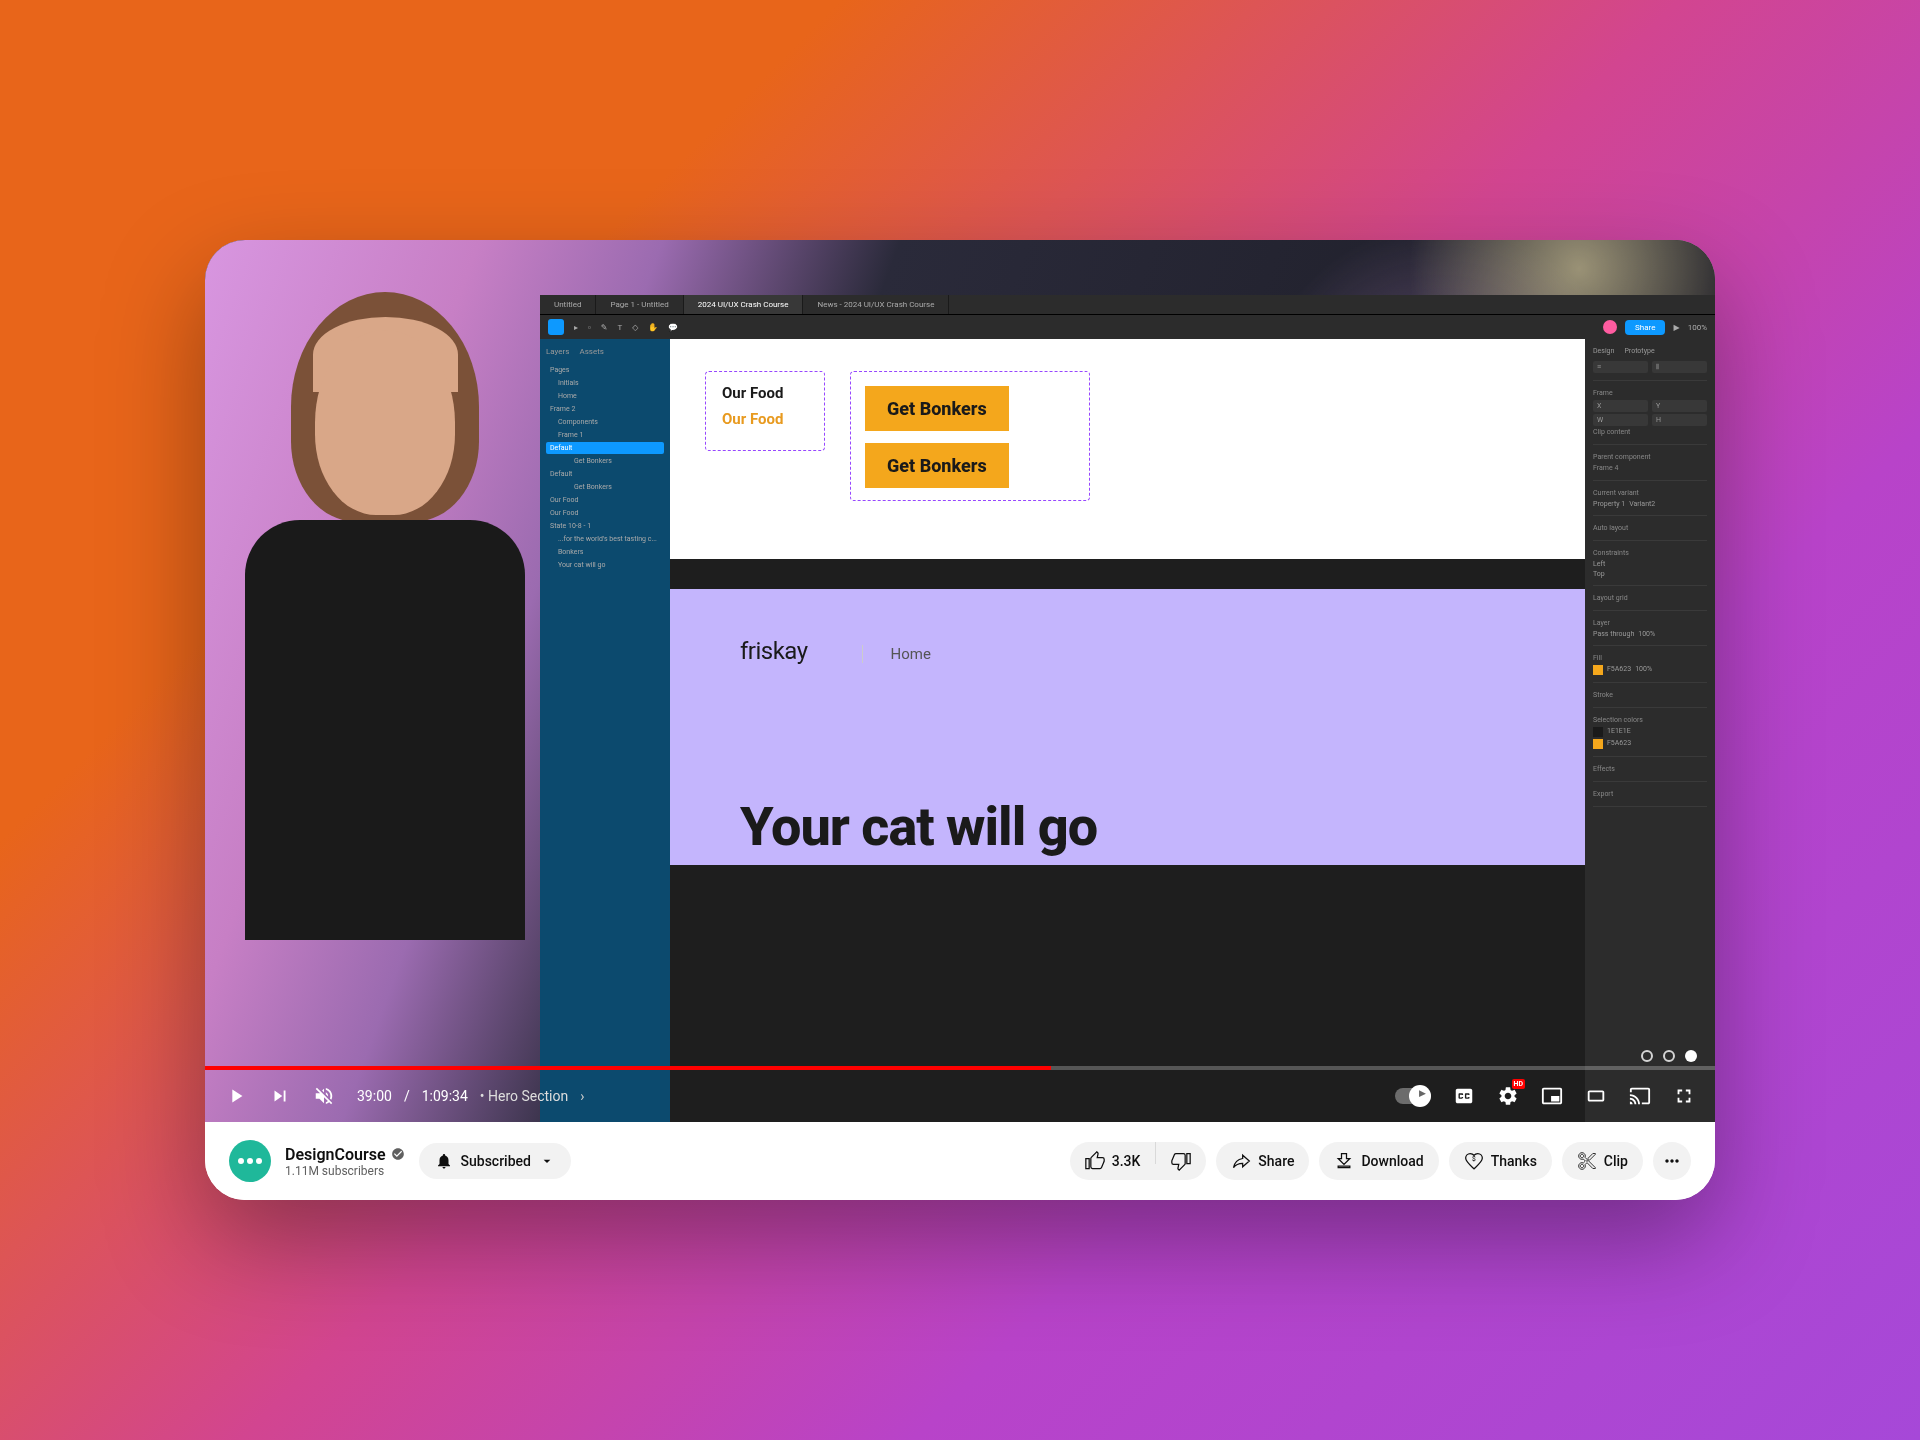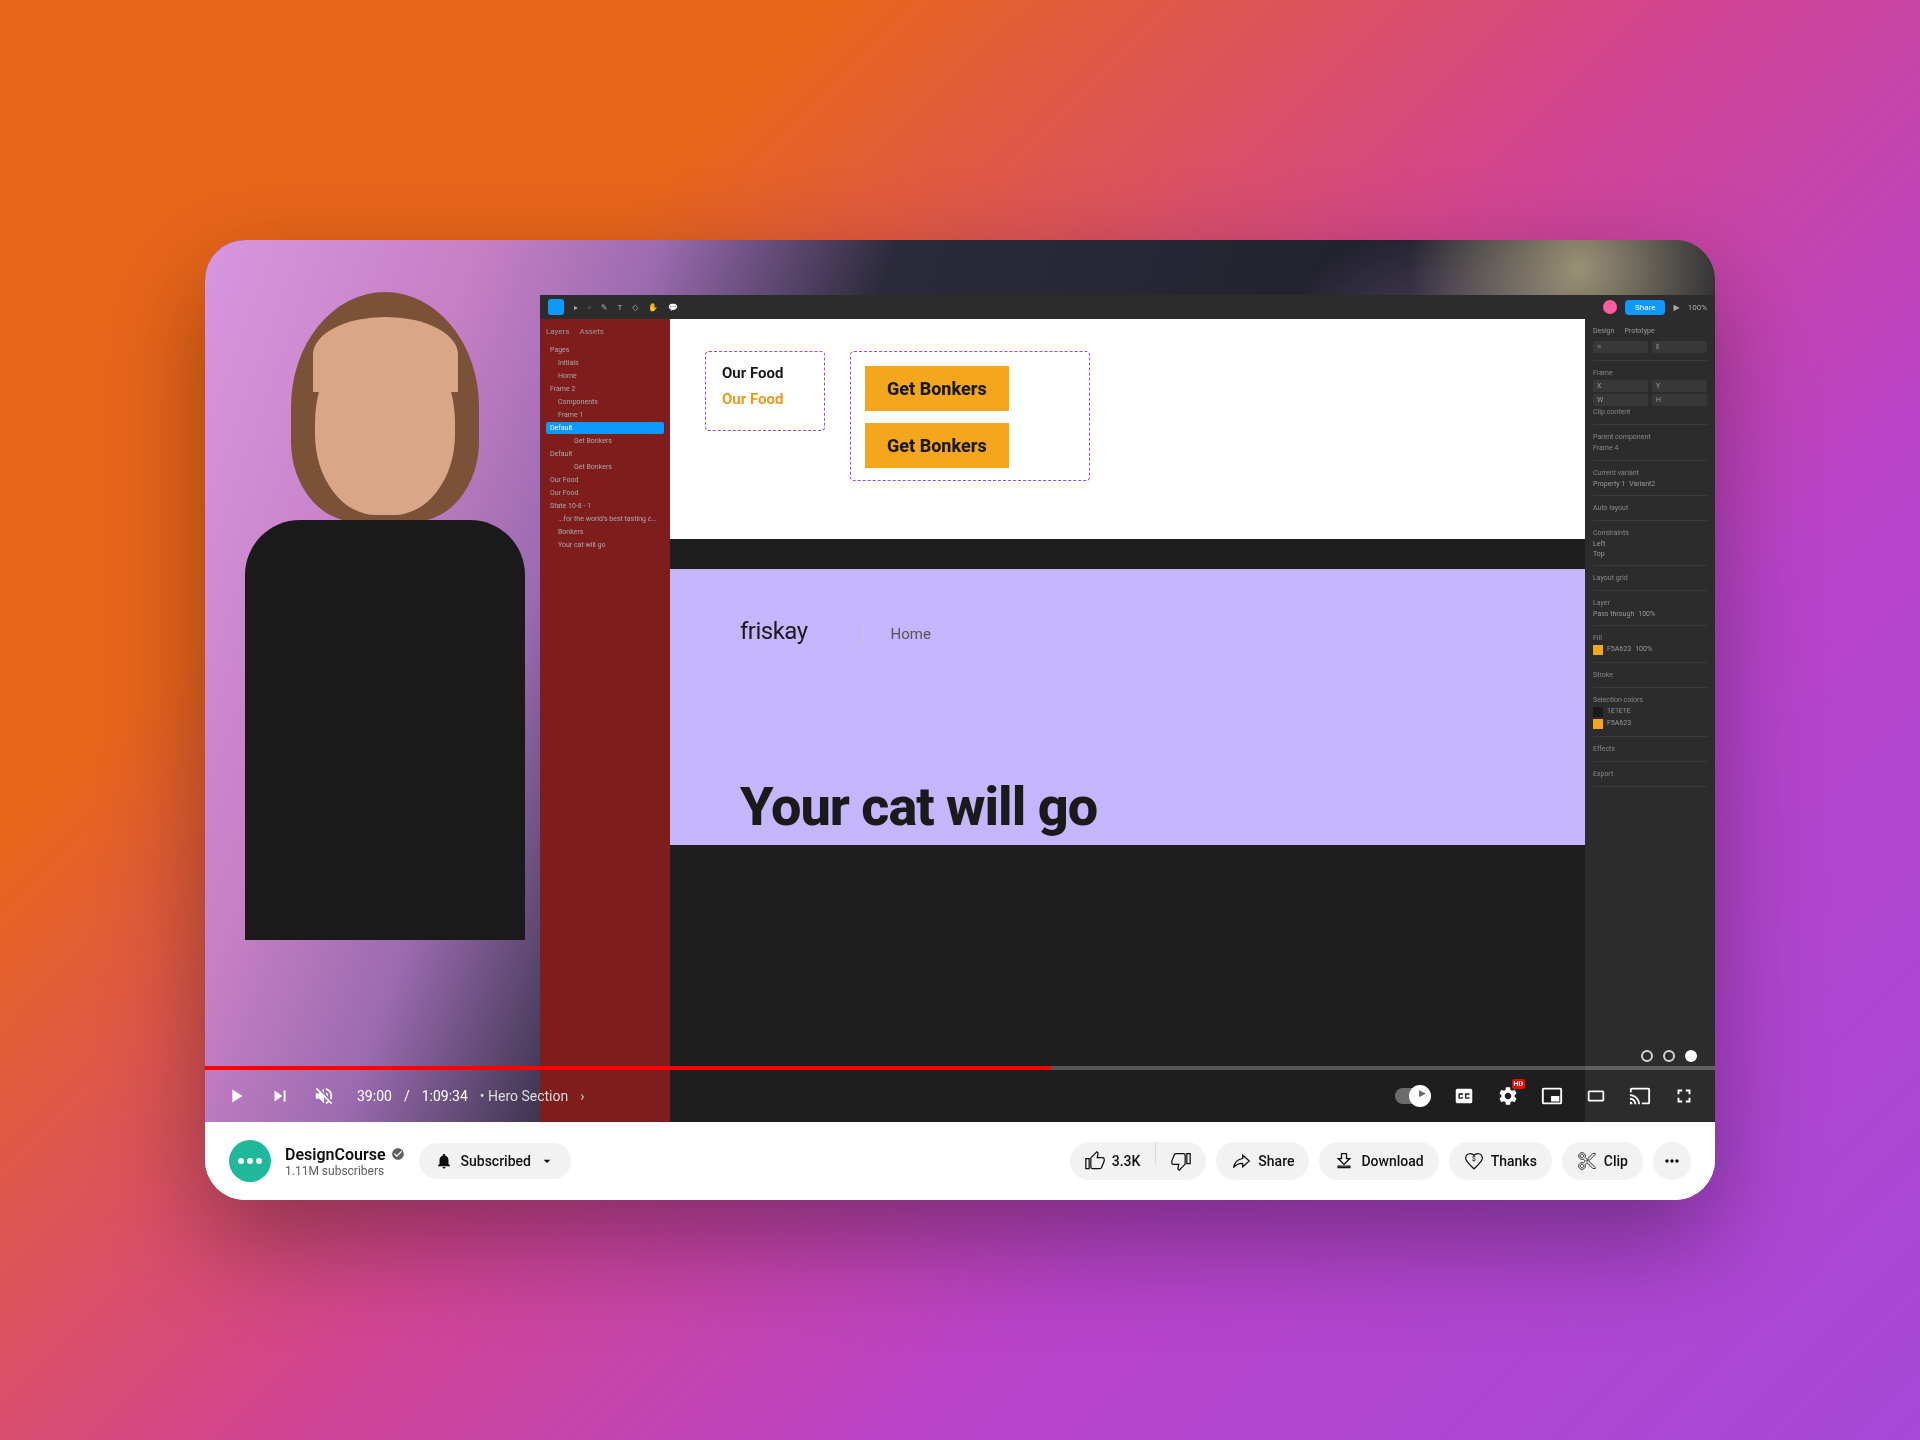--- a/index.html
+++ b/index.html
@@ -16,21 +16,21 @@
 .figma{position:absolute;left:335px;top:55px;right:0;bottom:0;background:#1e1e1e;z-index:2;display:flex;flex-direction:column}
 .figma-titlebar{height:16px;background:#2c2c2c;display:flex;align-items:center;gap:12px;padding:0 10px;font-size:7px;color:#999}
 .figma-tabs{height:20px;background:#2c2c2c;display:flex;align-items:center;font-size:8px;color:#aaa;border-bottom:1px solid #000}
 .ftab{padding:0 14px;height:100%;display:flex;align-items:center;border-right:1px solid #1a1a1a}
 .ftab.active{background:#383838;color:#fff}
 .figma-toolbar{height:24px;background:#2c2c2c;display:flex;align-items:center;justify-content:space-between;padding:0 8px;font-size:8px;color:#aaa}
 .figma-toolbar-left{display:flex;gap:10px;align-items:center}
 .figma-logo{width:16px;height:16px;background:#0d99ff;border-radius:3px}
 .share-btn{background:#0d99ff;color:#fff;padding:3px 10px;border-radius:4px;font-size:8px}
 .figma-body{flex:1;display:flex}
-.left-panel{width:130px;background:#7f1d1d;padding:8px 6px;font-size:8px;color:#999}
+.left-panel{width:130px;background:#0c4a6e;padding:8px 6px;font-size:8px;color:#999}
 .lp-tabs{display:flex;gap:10px;margin-bottom:8px;font-size:8px}
 .layer{padding:2px 4px;margin:1px 0;font-size:7px;color:#aaa}
 .layer.sel{background:#0d99ff;color:#fff;border-radius:2px}
 .layer.indent1{padding-left:12px}
 .layer.indent2{padding-left:4px}
 .layer.indent3{padding-left:28px}
 .canvas{flex:1;background:#1e1e1e;padding:0;position:relative}
 .artboard1{background:#fff;margin:0 0 30px 0;height:220px;position:relative}
 .comp-group{position:absolute;border:1.5px dashed #9747ff;border-radius:4px}
 .comp-group.g1{left:35px;top:32px;width:120px;height:80px;padding:12px 16px}
@@ -94,20 +94,26 @@
     <div class="video-bg"></div>
     <div class="bokeh"></div>
 
     <div class="person">
       <div class="hair"></div>
       <div class="head"></div>
       <div class="body-shape"></div>
     </div>
 
     <div class="figma">
+      <div class="figma-tabs">
+        <div class="ftab">Untitled</div>
+        <div class="ftab">Page 1 - Untitled</div>
+        <div class="ftab active">2024 UI/UX Crash Course</div>
+        <div class="ftab">News - 2024 UI/UX Crash Course</div>
+      </div>
       <div class="figma-toolbar">
         <div class="figma-toolbar-left">
           <div class="figma-logo"></div>
           <span>▸</span>
             <span>▫</span>
             <span>✎</span>
             <span>T</span>
             <span>◇</span>
             <span>✋</span>
             <span>💬</span>

